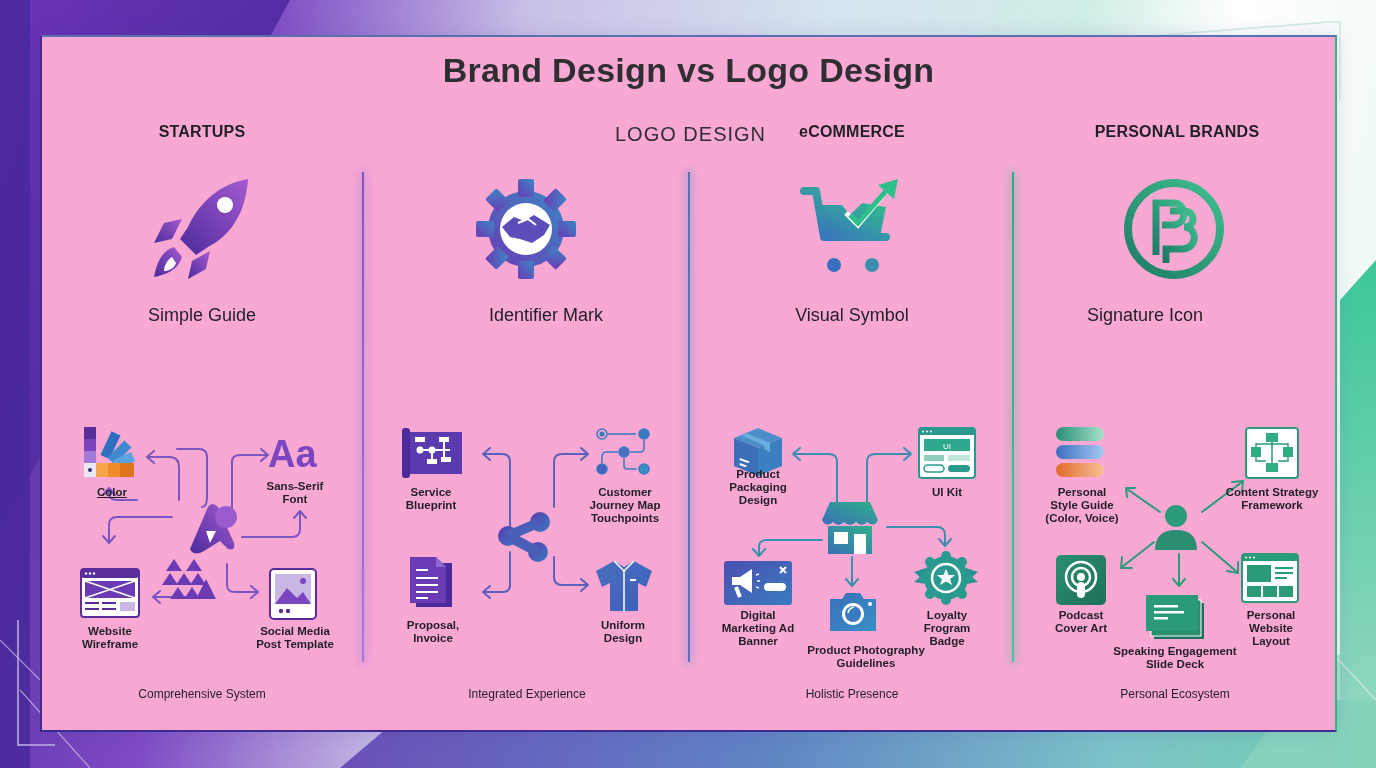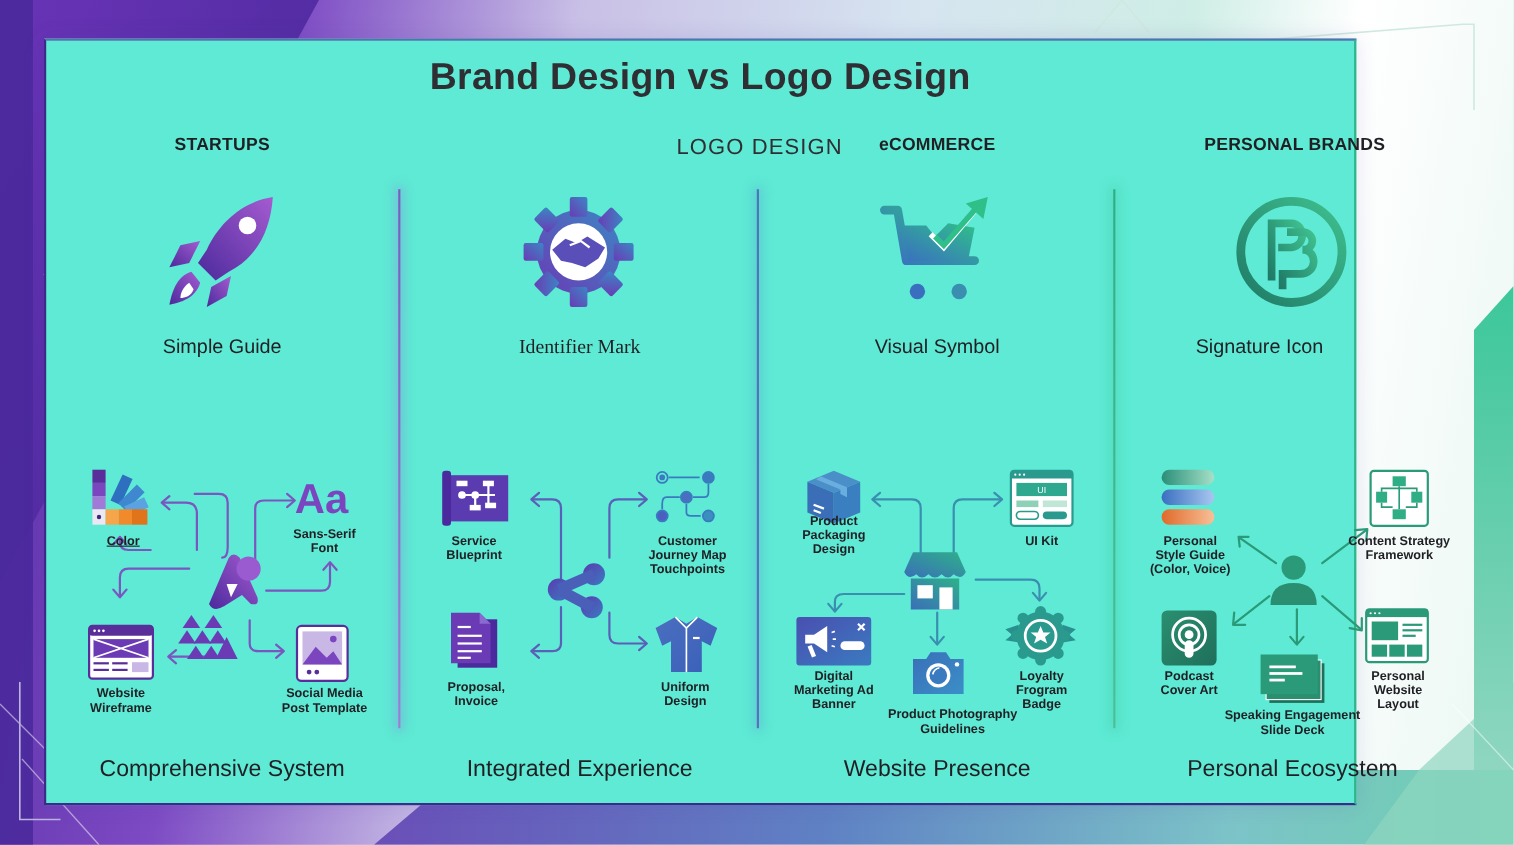--- a/index.html
+++ b/index.html
@@ -5,40 +5,40 @@
   * { box-sizing: border-box; margin: 0; padding: 0; }
   html, body { width: 1376px; height: 768px; overflow: hidden; }
   body {
     position: relative;
     font-family: "Liberation Sans", "DejaVu Sans", sans-serif;
     color: #1f1f24;
     background: linear-gradient(100deg, #5a2ea6 0%, #7d4bc4 18%, #c9c0e6 35%, #d6e4f0 55%, #cfeee6 72%, #ffffff 82%, #e9f7f2 100%);
   }
   .bg-layer { position: absolute; inset: 0; pointer-events: none; }
   .card {
-    position: absolute; left: 40px; top: 35px; width: 1193px; height: 697px;
-    background: #5eead4;
+    position: absolute; left: 40px; top: 35px; width: 1297px; height: 697px;
+    background: #f9a8d4;
     border: 2px solid #3e2a8a;
     border-right-color: #2fb58a; border-top-color: #5a6fb0;
     box-shadow: 0 0 18px rgba(80,60,160,0.15);
   }
   .title {
     position: absolute; left: 0; right: 0; top: 14px;
     text-align: center; font-size: 34px; font-weight: 700; color: #2f2f33;
     letter-spacing: 0.3px;
   }
   .col-head {
     position: absolute; top: 86px; font-size: 16px; font-weight: 700; color: #1f1f24;
     text-align: center; letter-spacing: 0.2px;
   }
   .sec-label {
     position: absolute; font-size: 20px; font-weight: 400; color: #2f2f33; letter-spacing: 1px;
   }
   .sub-label { position: absolute; font-size: 18px; color: #1f1f24; text-align: center; }
-  .bottom-label { position: absolute; top: 650px; font-size: 21px; color: #1f1f24; text-align: center; }
+  .bottom-label { position: absolute; top: 650px; font-size: 12px; color: #1f1f24; text-align: center; }
   .divider { position: absolute; width: 2px; }
   .node-label {
     position: absolute; font-size: 11.5px; font-weight: 700; line-height: 13px;
     color: #1f1f24; text-align: center; white-space: pre-line;
   }
   .icon { position: absolute; }
   svg { display: block; overflow: visible; }
 </style>
 </head>
 <body>
@@ -134,21 +134,21 @@
         <rect x="44" y="84" width="16" height="18" rx="2" transform="rotate(45 52 52)"></rect>
         <rect x="44" y="84" width="16" height="18" rx="2" transform="rotate(-45 52 52)"></rect>
       </g>
       <circle cx="52" cy="52" r="26" fill="#fff"></circle>
       <g fill="#5a4fb8">
         <path d="M28 50 L40 40 L50 44 L60 38 L76 48 L70 58 L58 66 L46 62 L36 60 Z"></path>
       </g>
       <path d="M44 46 L54 42 L62 48" stroke="#fff" stroke-width="2" fill="none"></path>
     </svg>
   </div>
-  <div class="sub-label" style="left:385px;top:268px;width:200px;font-family:Liberation Serif, serif;">Identifier Mark</div>
+  <div class="sub-label" style="left:404px;top:268px;width:200px;">Identifier Mark</div>
 
   <div class="icon" style="left:758px;top:140px;">
     <svg width="104" height="104" viewBox="0 0 104 104">
       <defs>
           <linearGradient id="gCart" x1="0" y1="1" x2="1" y2="0">
             <stop offset="0" stop-color="#3a6fc0"></stop>
             <stop offset="1" stop-color="#2fc08a"></stop>
           </linearGradient>
         </defs>
       <path d="M4 14 L16 14 L24 60 L86 60" stroke="url(#gCart)" stroke-width="8" fill="none" stroke-linecap="round" stroke-linejoin="round"></path>
@@ -616,16 +616,16 @@
         <rect x="22" y="33" width="14" height="11" fill="#2a9a78"></rect>
       <rect x="38" y="33" width="14" height="11" fill="#2a9a78"></rect>
     </svg>
   </div>
   <div class="node-label" style="left:1196px;top:572px;width:66px;">Personal
 Website
 Layout</div>
 
   <div class="bottom-label" style="left:35px;width:250px;">Comprehensive System</div>
   <div class="bottom-label" style="left:360px;width:250px;">Integrated Experience</div>
-  <div class="bottom-label" style="left:685px;width:250px;">Website Presence</div>
+  <div class="bottom-label" style="left:685px;width:250px;">Holistic Presence</div>
   <div class="bottom-label" style="left:1008px;width:250px;">Personal Ecosystem</div>
 
 </div>
 
 </body></html>

